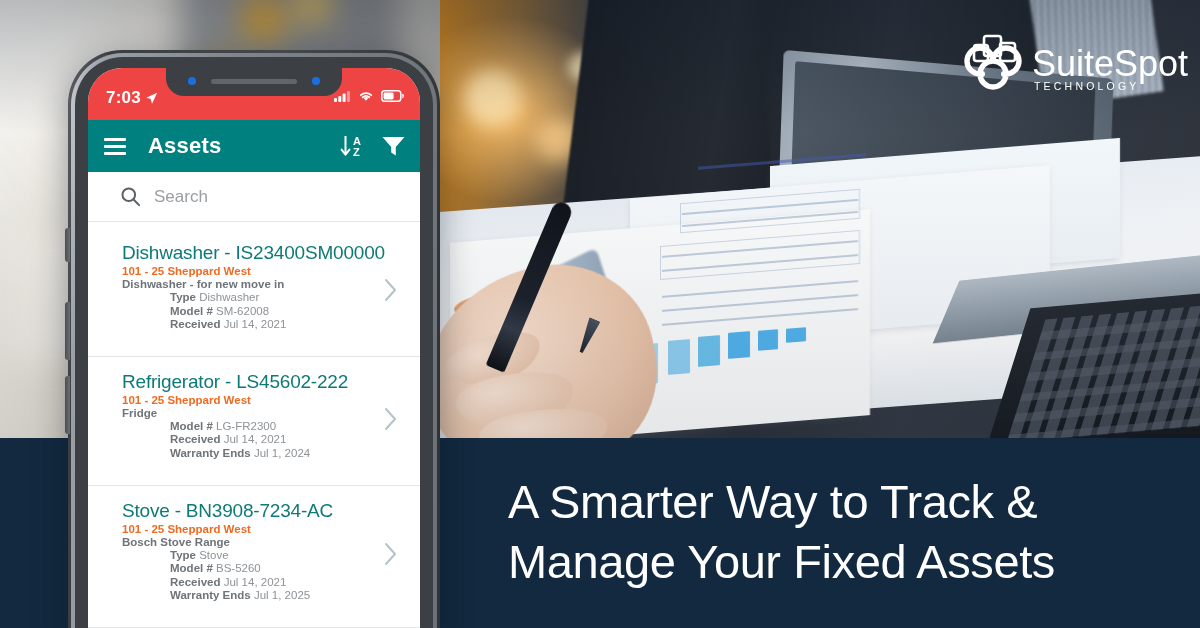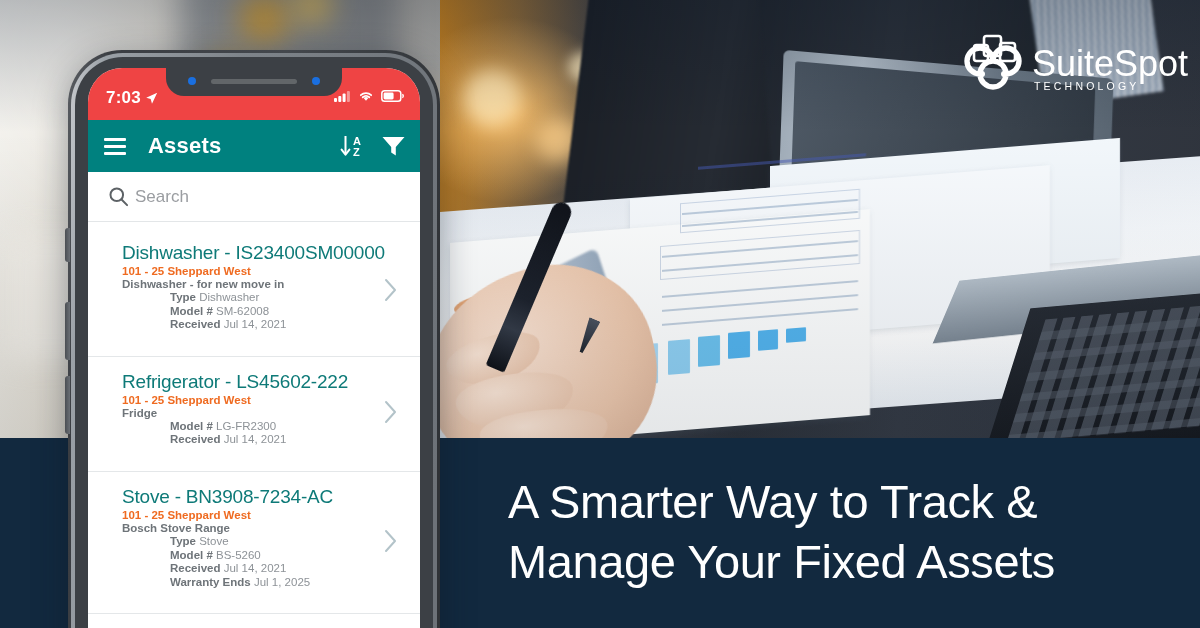--- a/index.html
+++ b/index.html
@@ -229,21 +229,21 @@
   .burger i { display: block; width: 22px; height: 3px; background: #fff; border-radius: 1px; }
   .appbar-title {
     color: #fff; font-size: 22px; font-weight: 700; letter-spacing: .2px; flex: 1;
     margin-left: 6px;
   }
   .appbar-actions { display: flex; align-items: center; gap: 16px; }
 
   
   .searchbar {
     height: 50px; background: #fff; display: flex; align-items: center;
-    padding: 0 20px; gap: 6px; border-bottom: 1px solid #e3e6e8;
+    padding: 0 32px; gap: 13px; border-bottom: 1px solid #e3e6e8;
   }
   .search-ph { color: #9a9da1; font-size: 17px; }
 
   
   .list { background: #fff; }
   .card {
     position: relative; padding: 14px 34px 24px 34px;
     border-bottom: 1px solid #e4e7e9;
   }
   .card-title {
@@ -465,20 +465,21 @@
               </svg>
           </span>
         </div>
 
         <div class="card">
           <div class="card-title">Refrigerator - LS45602-222</div>
           <div class="card-unit">101 - 25 Sheppard West</div>
           <div class="card-desc">Fridge</div>
           <div class="row"><span class="k">Model #</span> <span class="v">LG-FR2300</span></div>
           <div class="row"><span class="k">Received</span> <span class="v">Jul 14, 2021</span></div>
+          <div class="row"><span class="k">Warranty Ends</span> <span class="v">Jul 1, 2024</span></div>
           <span class="chev">
             <svg width="14" height="24" viewBox="0 0 14 24">
                 <path d="M2 2 L11 12 L2 22" stroke="#b3c3c9" stroke-width="2" fill="none" stroke-linecap="round" stroke-linejoin="round"></path>
               </svg>
           </span>
         </div>
 
         <div class="card">
           <div class="card-title">Stove - BN3908-7234-AC</div>
           <div class="card-unit">101 - 25 Sheppard West</div>

